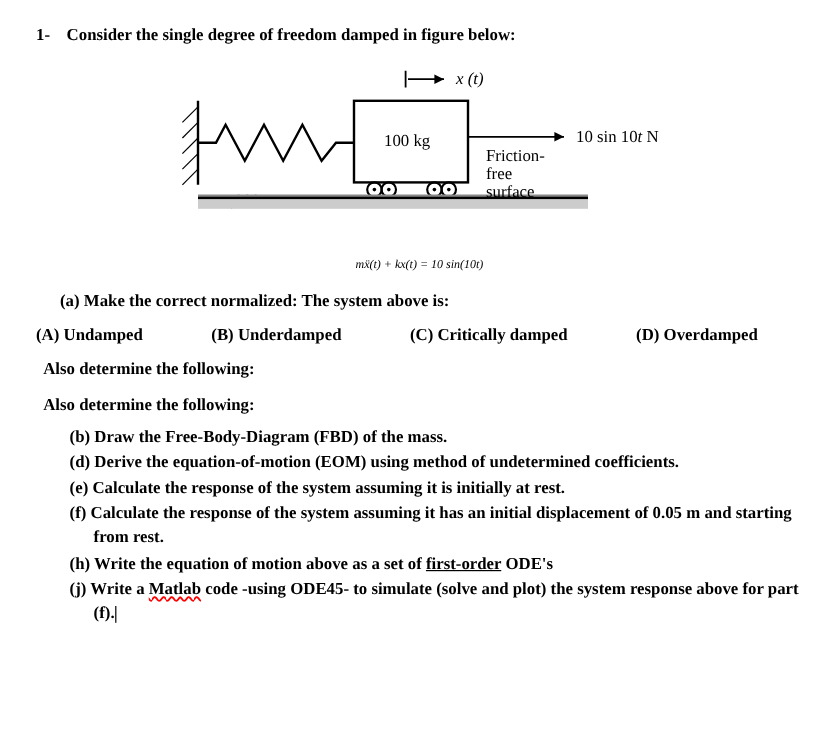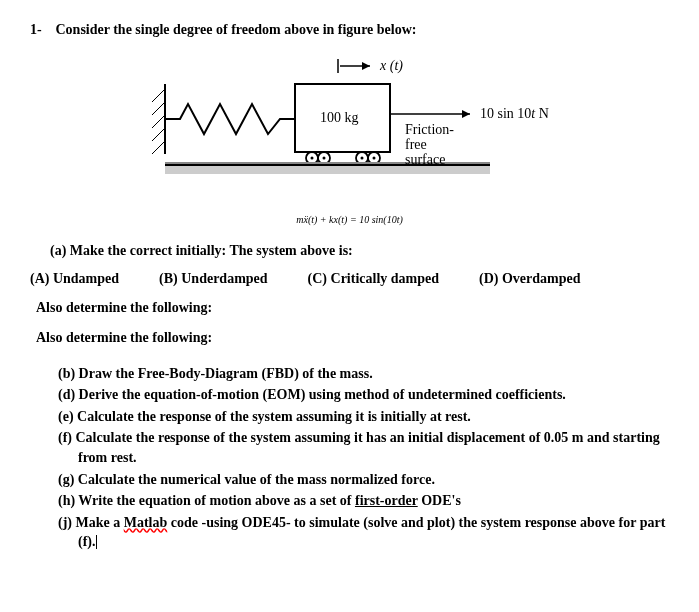--- a/index.html
+++ b/index.html
@@ -33,29 +33,29 @@
       font-size: 10px;
     }
     .part {
       font-weight: bold;
       margin-top: 12px;
       margin-left: 20px;
     }
     .mc-options {
       display: flex;
       justify-content: flex-start;
-      gap: 40px;
+      gap: 57px;
       font-weight: bold;
       margin: 8px 0 8px 0;
     }
     .mc-option { white-space: nowrap; }
     .sub-list {
       margin-left: 28px;
       font-weight: bold;
-      margin-top: 16px;
+      margin-top: 6px;
     }
     .sub-item {
       margin: 2px 0;
       text-indent: -20px;
       padding-left: 20px;
     }
     .underline { text-decoration: underline; }
     .matlab {
       text-decoration: underline;
       text-decoration-style: wavy;
@@ -68,21 +68,21 @@
       background: #000;
       vertical-align: text-bottom;
       margin-left: 0;
     }
   </style>
 </head>
 <body>
 
 <div class="question-header">
   <span class="prefix">1-</span>
-  <span>Consider the single degree of freedom above in figure below:</span>
+  <span>Consider the single degree of freedom damped in figure below:</span>
 </div>
 
 <div class="figure">
   <svg width="480" height="140">
 
     <line x1="230" y1="12" x2="260" y2="12" stroke="#000" stroke-width="1.5"></line>
     <polygon points="260,12 252,8 252,16" fill="#000"></polygon>
     <line x1="228" y1="5" x2="228" y2="19" stroke="#000" stroke-width="1.5"></line>
     <text x="270" y="16" font-family="Times New Roman" font-style="italic" font-size="14">x (t)</text>
 
@@ -117,38 +117,37 @@
     <text x="370" y="64" font-family="Times New Roman" font-size="14">10 sin 10<tspan font-style="italic">t</tspan> N</text>
 
     <text x="295" y="80" font-family="Times New Roman" font-size="14">Friction-</text>
     <text x="295" y="95" font-family="Times New Roman" font-size="14">free</text>
     <text x="295" y="110" font-family="Times New Roman" font-size="14">surface</text>
   </svg>
 </div>
 
 <div class="equation">mẍ(t) + kx(t) = 10 sin(10t)</div>
 
-<div class="part">(a) Make the correct initially: The system above is:</div>
+<div class="part">(a) Make the correct normalized: The system above is:</div>
 
 <div class="mc-options">
   <span class="mc-option">(A) Undamped</span>
   <span class="mc-option">(B) Underdamped</span>
   <span class="mc-option">(C) Critically damped</span>
   <span class="mc-option">(D) Overdamped</span>
 </div>
 
 <div style="font-weight:bold;margin-top:10px;margin-left:6px;">Also determine the following:</div>
 
 <div style="font-weight:bold;margin-top:10px;margin-left:6px;">Also determine the following:</div>
 
 <div class="sub-list">
   <div class="sub-item">(b) Draw the Free-Body-Diagram (FBD) of the mass.</div>
   <div class="sub-item">(d) Derive the equation-of-motion (EOM) using method of undetermined coefficients.</div>
   <div class="sub-item">(e) Calculate the response of the system assuming it is initially at rest.</div>
   <div class="sub-item">(f) Calculate the response of the system assuming it has an initial displacement of 0.05 m and starting from rest.</div>
-  <div class="sub-item">(g) Calculate the numerical value of the mass normalized force.</div>
   <div class="sub-item">
     <span>(h) Write the equation of motion above as a set of </span><span class="underline">first-order</span><span> ODE's</span>
   </div>
   <div class="sub-item">
-    <span>(j) Make a </span><span class="matlab">Matlab</span><span> code -using ODE45- to simulate (solve and plot) the system response above for part (f).</span><span class="cursor"></span>
+    <span>(j) Write a </span><span class="matlab">Matlab</span><span> code -using ODE45- to simulate (solve and plot) the system response above for part (f).</span><span class="cursor"></span>
   </div>
 </div>
 
 </body></html>

